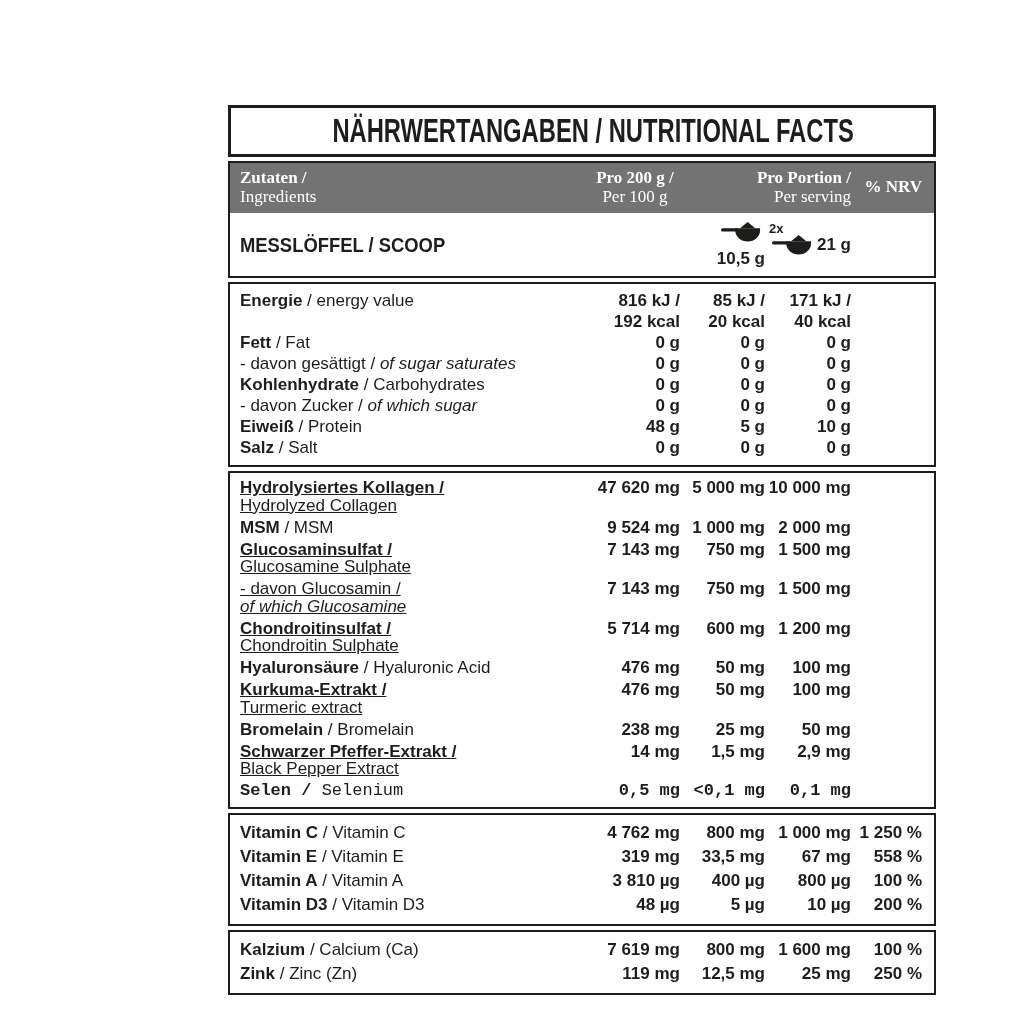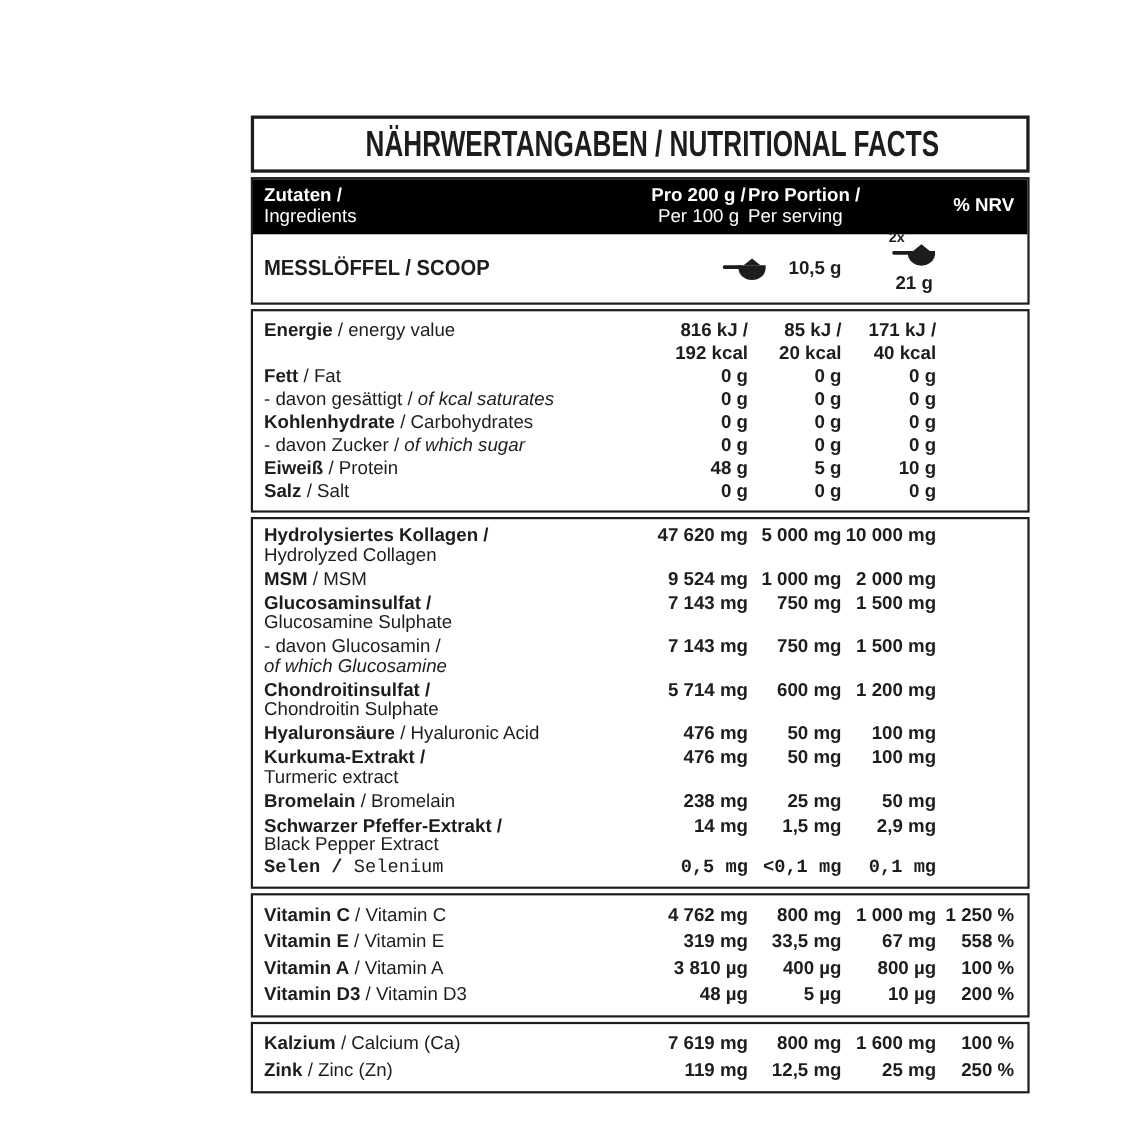--- a/index.html
+++ b/index.html
@@ -11,44 +11,44 @@
   .sheet{position:absolute;left:228px;top:105px;width:708px;}
   .box{border:2.5px solid #1d1d1b;background:#fff;box-sizing:border-box;margin-bottom:4px;}
   .title-box{border-width:3px;text-align:center;padding:6px 0 7px;}
   .title{
     display:inline-block;font-weight:bold;font-size:33px;line-height:33px;
     transform:scaleX(0.72);transform-origin:center;white-space:nowrap;letter-spacing:0px;
   }
   
   .grid5{display:grid;grid-template-columns:minmax(0,1fr) 90px 85px 86px 71px;}
   .band{
-    background:#000000;color:#ffffff;padding:5px 12px 7px 10px;align-items:center;
+    background:#737373;color:#ffffff;padding:5px 12px 7px 10px;align-items:center;font-family:Liberation Serif, serif;
   }
   .band .line{display:block;font-size:17px;line-height:19px;}
   .b{font-weight:bold;}
   .band .c2{text-align:center;}
-  .band .c3{grid-column:3/5;text-align:left;}
+  .band .c3{grid-column:3/5;text-align:right;}
   .band .c4{text-align:right;font-weight:bold;font-size:17px;}
   .header-box{padding:0;}
   .scooprow{padding:7px 12px 7px 10px;align-items:center;}
   .scooplabel{
     font-weight:bold;font-size:20px;line-height:22px;transform:scaleX(0.92);
     transform-origin:left center;white-space:nowrap;
   }
   .sgroup{display:flex;align-items:center;}
-  .sg1{grid-column:2/4;justify-self:end;gap:20px;}
-  .sg2{grid-column:4/5;justify-self:end;gap:5px;position:relative;flex-direction:column;}
+  .sg1{grid-column:2/4;justify-self:end;gap:6px;flex-direction:column;}
+  .sg2{grid-column:4/5;justify-self:end;gap:5px;position:relative;}
   .twox{position:absolute;left:-3px;top:-11px;font-size:13px;font-weight:bold;line-height:13px;}
   .amount{font-weight:bold;font-size:17px;white-space:nowrap;}
   .scoop-svg{display:block;}
   
   .section{padding:6px 12px 7px 10px;}
   .row{align-items:start;}
   .row .lbl{font-size:17px;white-space:nowrap;overflow:visible;}
-  .row .lbl .ln{display:block;}
+  .row .lbl .ln{display:block;text-decoration:underline;}
   .row .val{text-align:right;font-weight:bold;font-size:17px;white-space:pre-line;}
   .row .i{font-style:italic;}
   .sec-macronutrients .row{line-height:21px;}
   .sec-actives .row{line-height:17.5px;margin-bottom:4.5px;}
   .sec-actives .row:last-child{margin-bottom:0;font-family:Liberation Mono, monospace;}
   .sec-vitamins .row,.sec-minerals .row{line-height:24px;}
 </style>
 </head>
 <body>
 
@@ -114,21 +114,21 @@
           <div class="val"></div>
         </div>
         <div class="row grid5">
           <div class="lbl"><span class="b">Fett</span><span> / </span><span class="">Fat</span></div>
           <div class="val">0 g</div>
           <div class="val">0 g</div>
           <div class="val">0 g</div>
           <div class="val"></div>
         </div>
         <div class="row grid5">
-          <div class="lbl"><span class="">- davon gesättigt</span><span> / </span><span class="i">of kcal saturates</span></div>
+          <div class="lbl"><span class="">- davon gesättigt</span><span> / </span><span class="i">of sugar saturates</span></div>
           <div class="val">0 g</div>
           <div class="val">0 g</div>
           <div class="val">0 g</div>
           <div class="val"></div>
         </div>
         <div class="row grid5">
           <div class="lbl"><span class="b">Kohlenhydrate</span><span> / </span><span class="">Carbohydrates</span></div>
           <div class="val">0 g</div>
           <div class="val">0 g</div>
           <div class="val">0 g</div>

